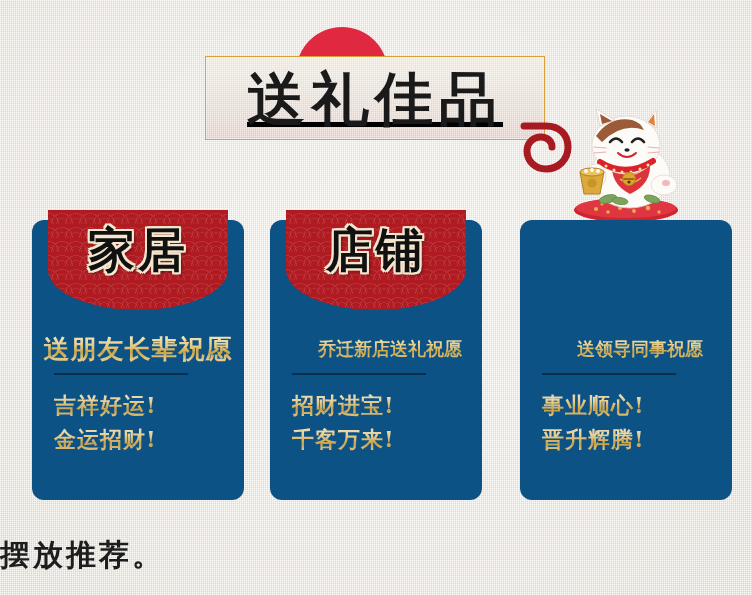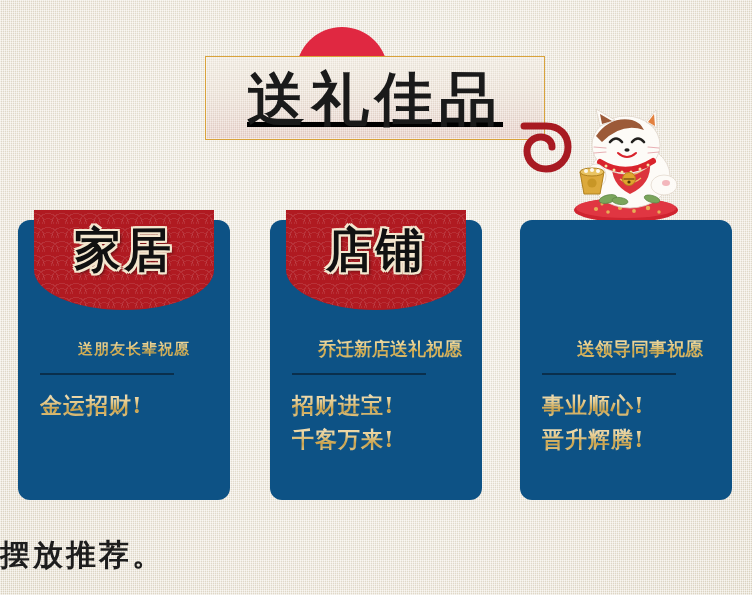--- a/index.html
+++ b/index.html
@@ -101,21 +101,21 @@
     top: 210px;
     width: 752px;
     height: 290px;
   }
   .card {
     position: absolute;
     top: 0;
     width: 212px;
     height: 290px;
   }
-  .card.pos-0 { left: 18px; padding-left: 20px; }
+  .card.pos-0 { left: 32px; }
   .card.pos-1 { left: 270px; }
   .card.pos-2 { left: 520px; }
 
   
   .card-body {
     position: absolute;
     left: 0;
     top: 10px;
     width: 212px;
     height: 280px;
@@ -163,21 +163,21 @@
        3px  3px 3px rgba(0,0,0,0.45);
   }
 
   
   .card-subtitle {
     position: absolute;
     left: 0;
     right: 0;
     top: 126px;
     text-align: center;
-    font-size: 15px;
+    font-size: 26px;
     line-height: 26px;
     font-weight: bold;
     letter-spacing: 1px;
     white-space: nowrap;
     font-family: "DejaVu Serif", "Liberation Serif", serif;
     background-image: linear-gradient(to bottom, #f6e6bb 0%, #e3c77e 42%, #c9a347 62%, #e9d69f 100%);
     -webkit-background-clip: text;
     background-clip: text;
     color: transparent;
     -webkit-text-fill-color: transparent;
@@ -336,20 +336,21 @@
   <div id="cards-row">
 
     <div class="card pos-0">
       <div class="card-body"></div>
       <div class="card-header">
         <div class="card-header-label">家居</div>
       </div>
       <div class="card-subtitle">送朋友长辈祝愿</div>
       <div class="card-divider"></div>
       <div class="card-wishes">
+        <div class="wish-line">吉祥好运!</div>
         <div class="wish-line">金运招财!</div>
       </div>
     </div>
 
     <div class="card pos-1">
       <div class="card-body"></div>
       <div class="card-header">
         <div class="card-header-label">店铺</div>
       </div>
       <div class="card-subtitle">乔迁新店送礼祝愿</div>

